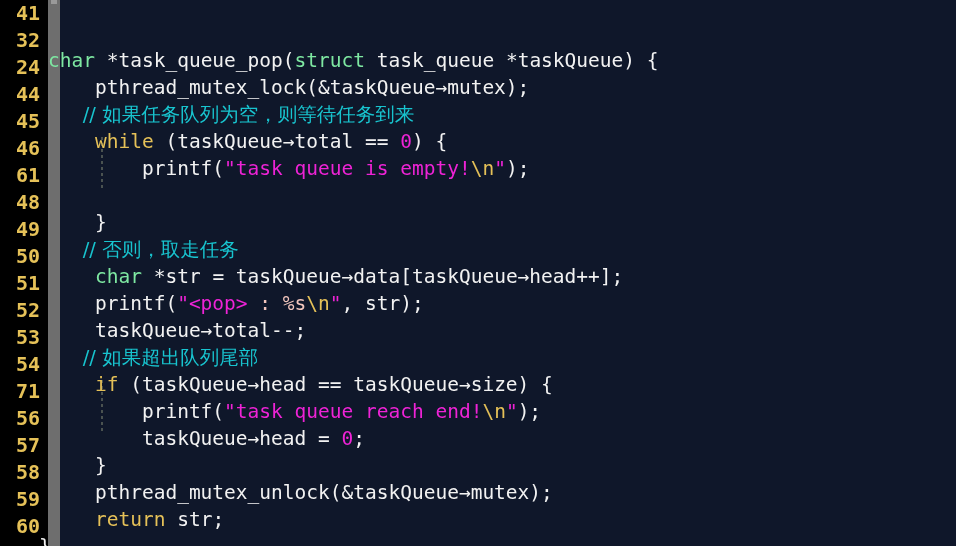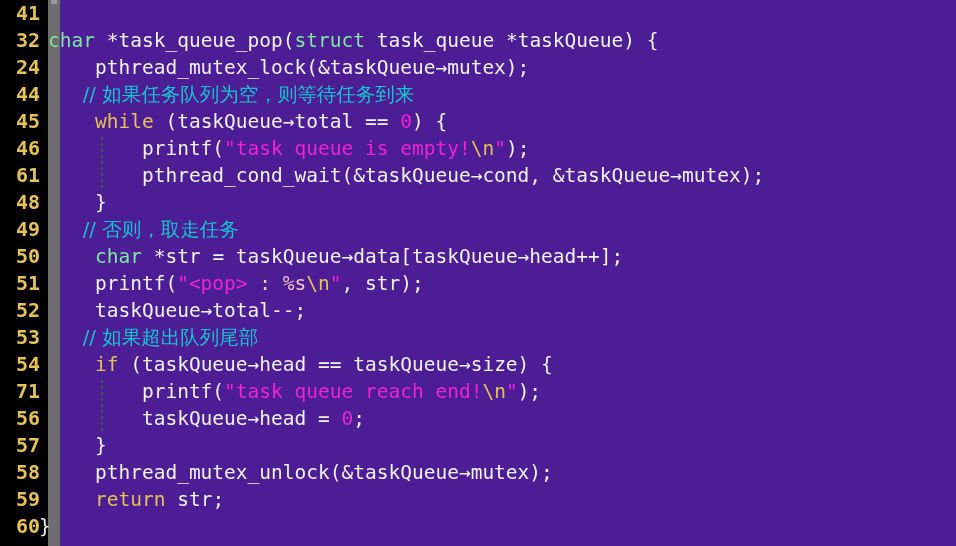--- a/index.html
+++ b/index.html
@@ -11,21 +11,21 @@
     width: 956px;
     height: 546px;
     overflow: hidden;
     font-family: "DejaVu Sans Mono", monospace;
   }
 
   #editor {
     position: relative;
     width: 956px;
     height: 546px;
-    background: #4c1d95;
+    background: #0f172a;
   }
 
   
   .gutter {
     position: absolute;
     left: 0;
     top: 0;
     width: 48px;
     height: 546px;
     background: #000000;
@@ -81,20 +81,21 @@
   .code-line {
     position: absolute;
     left: 0;
     width: 908px;
     height: 27px;
     line-height: 27px;
     font-family: "DejaVu Sans Mono", monospace;
     font-size: 19.5px;
     white-space: pre;
     color: #f2f2f2;
+    margin-top: 20px;
   }
   .code-line .pad {
     color: transparent;
   }
 
   
   .t-type    { color: #7ee8a2; }
   .t-kw      { color: #e5c158; }
   .t-str     { color: #ee23d6; }
   .t-esc     { color: #e5c158; }
@@ -161,21 +162,20 @@
     <div class="code-line" style="top:27px"><span class="t-type">char</span><span class="t-plain"> *task_queue_pop(</span><span class="t-type">struct</span><span class="t-plain"> task_queue *taskQueue) {</span></div>
 
     <div class="code-line" style="top:54px"><span class="t-plain">    pthread_mutex_lock(&amp;taskQueue→mutex);</span></div>
 
     <div class="code-line" style="top:81px"><span class="t-com cjk">    // 如果任务队列为空，则等待任务到来</span></div>
 
     <div class="code-line" style="top:108px"><span class="pad">    </span><span class="t-kw">while</span><span class="t-plain"> (taskQueue→total == </span><span class="t-num">0</span><span class="t-plain">) {</span></div>
 
     <div class="code-line" style="top:135px"><span class="t-plain">        printf(</span><span class="t-str">"task queue is empty!</span><span class="t-esc">\n</span><span class="t-str">"</span><span class="t-plain">);</span></div>
 
-    <div class="code-line" style="top:162px"><span class="t-plain">        pthread_cond_wait(&amp;taskQueue→cond, &amp;taskQueue→mutex);</span></div>
 
     <div class="code-line" style="top:189px"><span class="t-plain">    }</span></div>
 
     <div class="code-line" style="top:216px"><span class="t-com cjk">    // 否则，取走任务</span></div>
 
     <div class="code-line" style="top:243px"><span class="pad">    </span><span class="t-type">char</span><span class="t-plain"> *str = taskQueue→data[taskQueue→head++];</span></div>
 
     <div class="code-line" style="top:270px"><span class="t-plain">    printf(</span><span class="t-str">"&lt;pop&gt;</span><span class="t-fmt"> : </span><span class="t-fmt">%s</span><span class="t-esc">\n</span><span class="t-str">"</span><span class="t-plain">, str);</span></div>
 
     <div class="code-line" style="top:324px"><span class="t-com cjk">    // 如果超出队列尾部</span></div>

